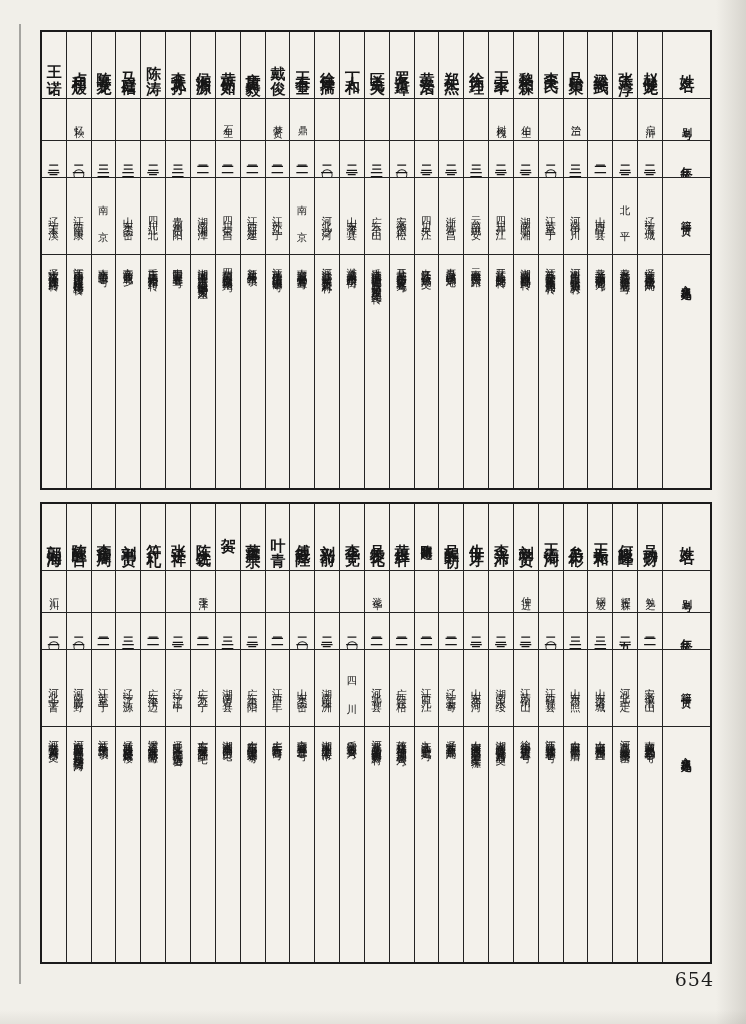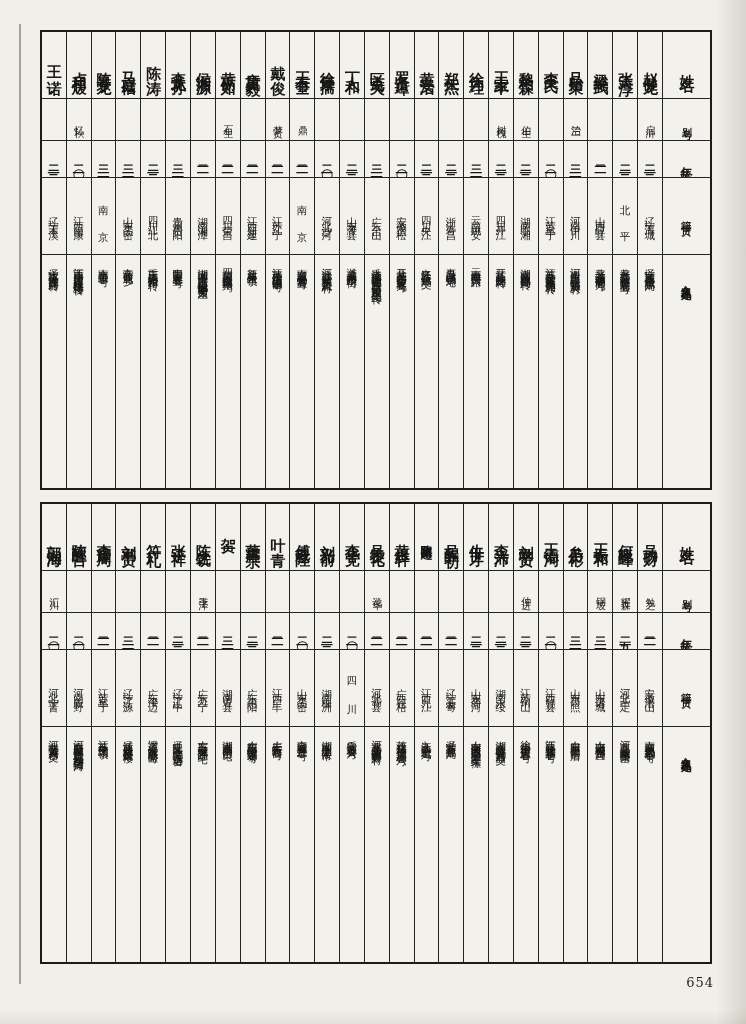--- a/index.html
+++ b/index.html
@@ -56,21 +56,21 @@
   
   .header-col .vtext{font-weight:bold;}
   .h-name{font-size:15px;letter-spacing:18px;padding-top:9px;}
   .h-alias{font-size:13px;letter-spacing:8px;padding-top:4px;}
   .h-age{font-size:13px;letter-spacing:3px;padding-top:2px;}
   .h-native{font-size:13px;letter-spacing:22px;padding-top:11px;}
   .h-addr{font-size:14px;letter-spacing:30px;padding-top:16px;}
 
   .page-number{
     position:absolute;right:32px;bottom:34px;
-    font-size:13px;letter-spacing:1px;color:#1d1d1d;
+    font-size:19px;letter-spacing:1px;color:#1d1d1d;
     font-family:"DejaVu Serif","Liberation Serif",serif;
   }
 </style>
 </head>
 <body>
 
 <div class="page">
   <div class="edge-left"></div>
   <div class="shade-right"></div>
   <div class="shade-bottom"></div>

